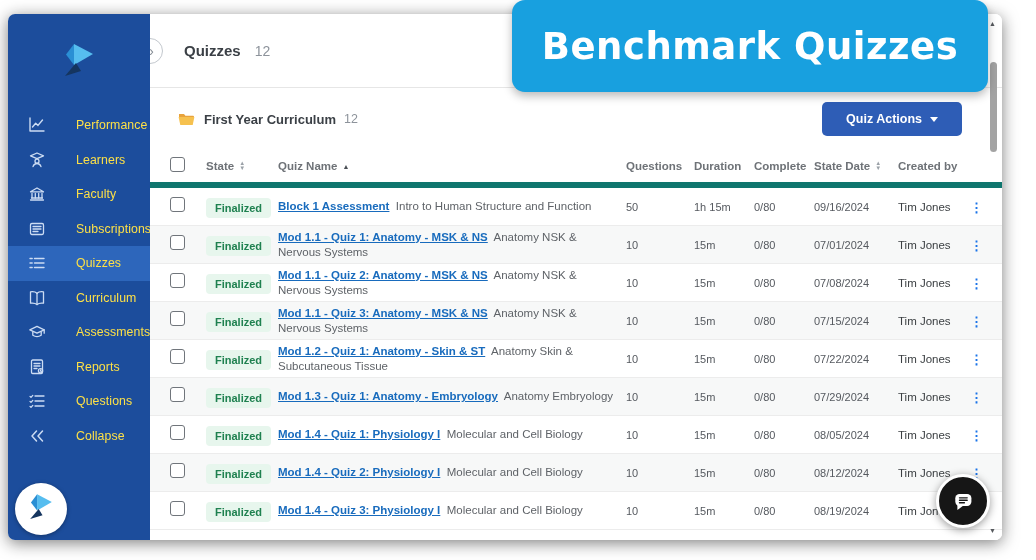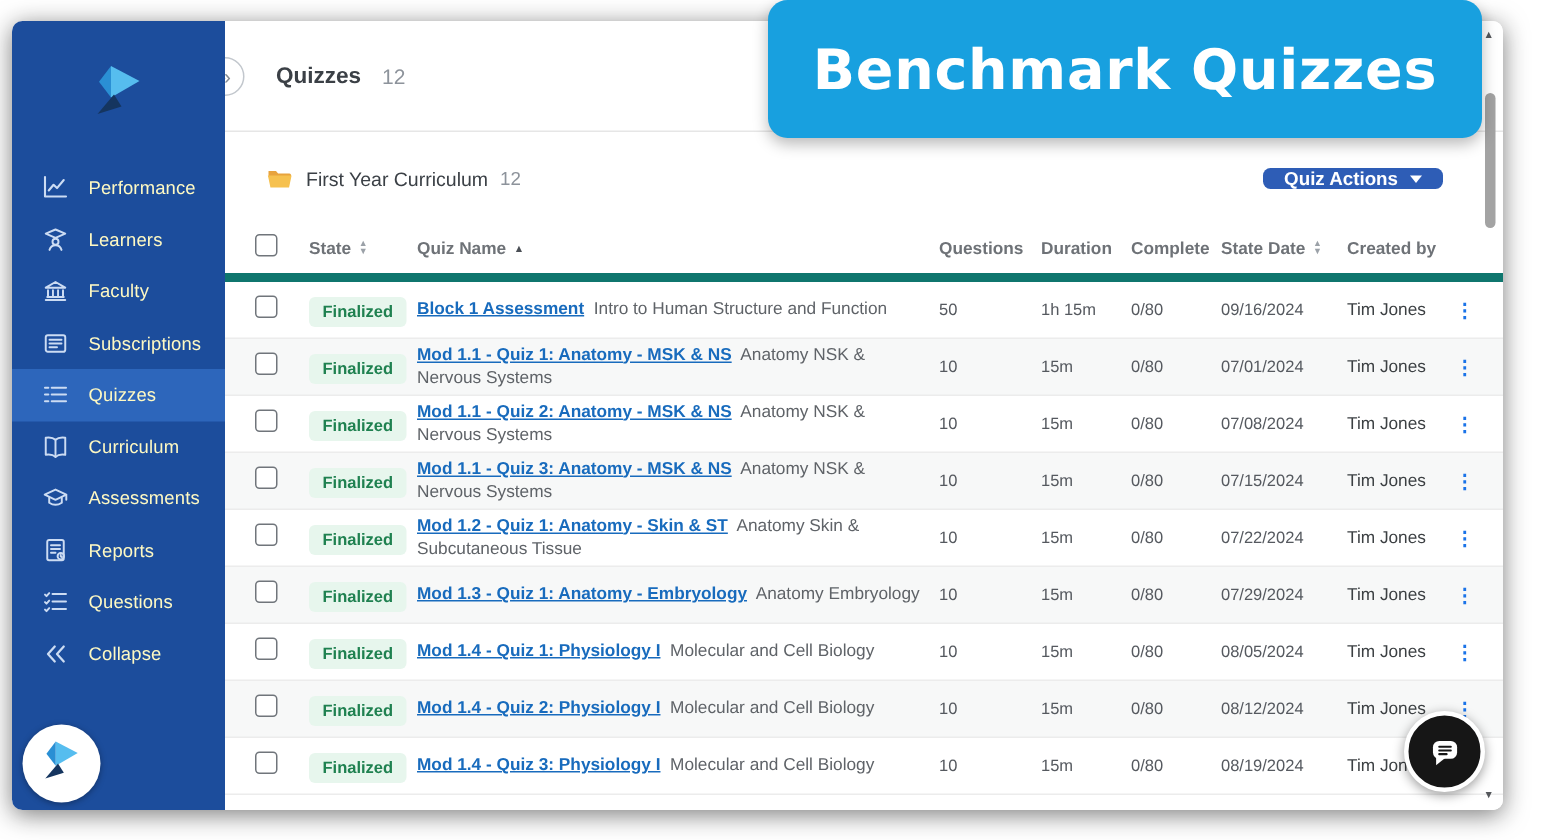--- a/index.html
+++ b/index.html
@@ -12,42 +12,42 @@
             background:#fff; border-radius:7px; box-shadow:0 3px 16px rgba(20,20,20,.55);
             display:flex; overflow:hidden; }
 
   
   .sidebar { width:142px; background:var(--c-sidebar,#1c4d9c); position:relative; flex:0 0 142px; }
   .side-logo { margin:26px auto 0; width:44px; height:46px; display:block; }
   .nav { margin-top:22px; }
   .nav-item { display:flex; align-items:center; height:34.5px; padding-left:20px; cursor:pointer; }
   .nav-item.active { background:var(--c-sidebar-active,#2d66bb); }
   .nav-item svg { width:18px; height:18px; flex:0 0 18px; }
-  .nav-item .lbl { color:#fef9c3; font-size:12.3px; font-weight:500; margin-left:13px; letter-spacing:.1px; }
+  .nav-item .lbl { color:#fde047; font-size:12.3px; font-weight:500; margin-left:30px; letter-spacing:.1px; }
   .side-bottom-logo { position:absolute; left:7px; bottom:5px; width:52px; height:52px;
      background:#fff; border-radius:50%; display:flex; align-items:center; justify-content:center;
      box-shadow:0 1px 4px rgba(0,0,0,.35); }
 
   
   .content { flex:1; position:relative; background:#fff; overflow:hidden; }
   .content-header { height:74px; border-bottom:1px solid #e6e6e6; display:flex; align-items:center; padding-left:34px; }
   .collapse-circle { position:absolute; left:-13px; top:24px; width:26px; height:26px; border-radius:50%;
      background:#fff; border:1px solid #c2c7cd; color:#858c94; font-size:14px; line-height:24px;
      text-align:center; cursor:pointer; z-index:5; }
   .page-title { font-size:15px; font-weight:700; color:#3b4046; }
   .page-count { font-size:14px; color:#8d939b; margin-left:14px; }
 
   .toolbar { height:62px; display:flex; align-items:center; padding:0 22px 0 28px; }
   .folder-group { display:flex; align-items:center; }
   .folder-group svg { width:17px; height:14px; }
-  .folder-label { font-size:13px; font-weight:400; color:#3b4046; margin-left:9px; }
+  .folder-label { font-size:13px; font-weight:700; color:#3b4046; margin-left:9px; }
   .folder-count { font-size:12.5px; color:#8d939b; margin-left:8px; }
   .spacer { flex:1; }
   .btn-primary { background:var(--c-accent,#2e5db6); color:#fff; border:none; border-radius:5px;
-     height:14px; padding:0 14px; font-size:12.5px; font-weight:700; display:flex; align-items:center;
+     height:34px; padding:0 24px; font-size:12.5px; font-weight:700; display:flex; align-items:center;
      cursor:pointer; font-family:"Liberation Sans", sans-serif; margin-right:18px; }
   .btn-primary .caret { width:0; height:0; border-left:4px solid transparent; border-right:4px solid transparent;
      border-top:5px solid #fff; margin-left:8px; }
 
   
   .grid { display:grid; grid-template-columns:42px 72px 1fr 68px 60px 60px 84px 72px 22px;
           align-items:center; padding:0 10px 0 14px; }
   .thead { height:38px; border-bottom:6px solid #0f766e; }
   .th { font-size:11.5px; font-weight:700; color:#6e7277; display:flex; align-items:center; }
   .sort-both { display:inline-flex; flex-direction:column; margin-left:5px; }

